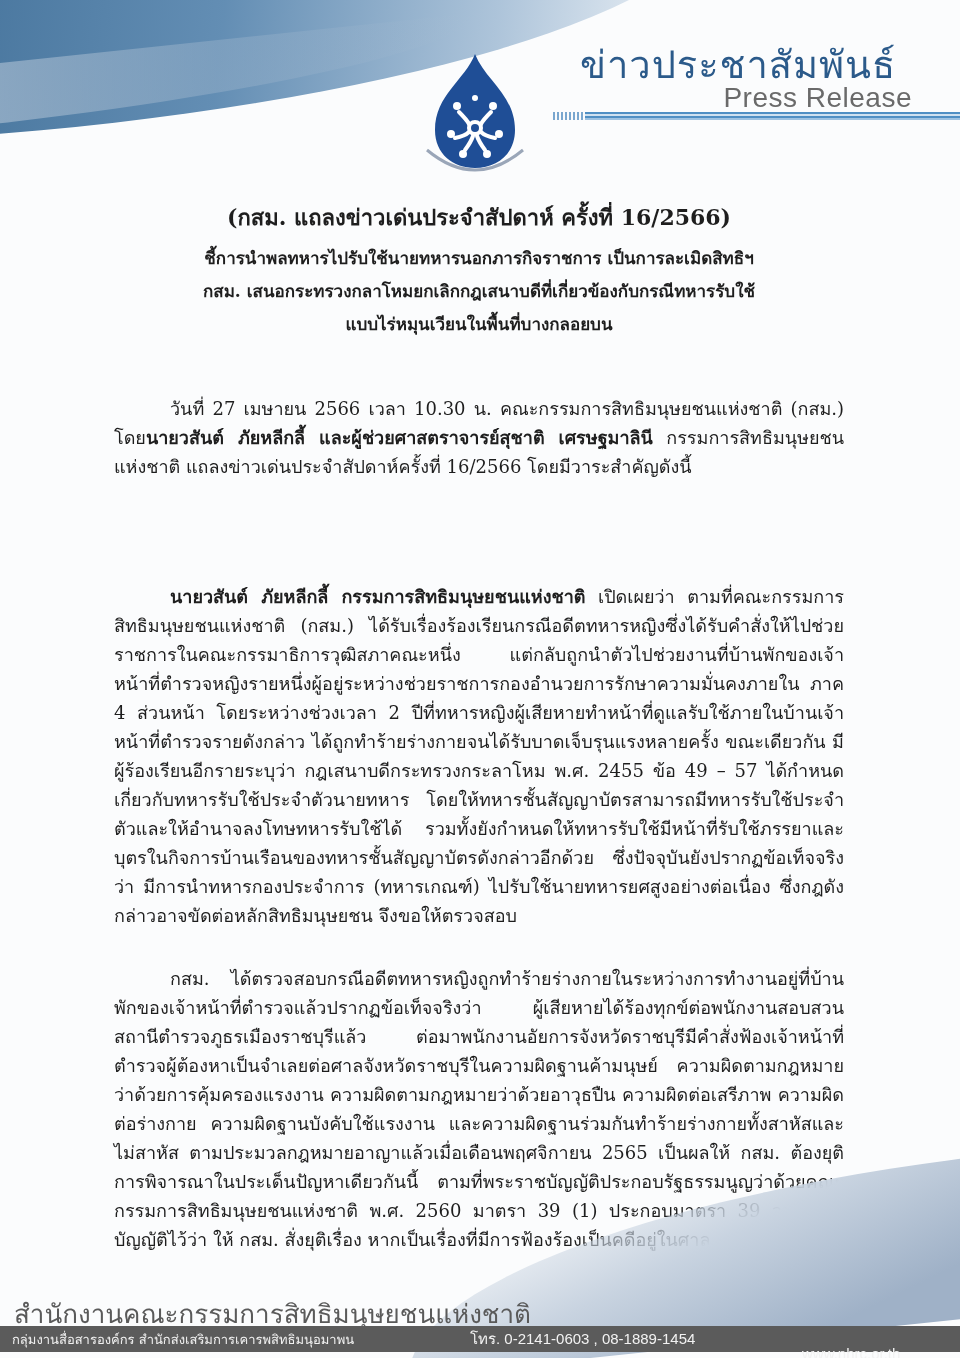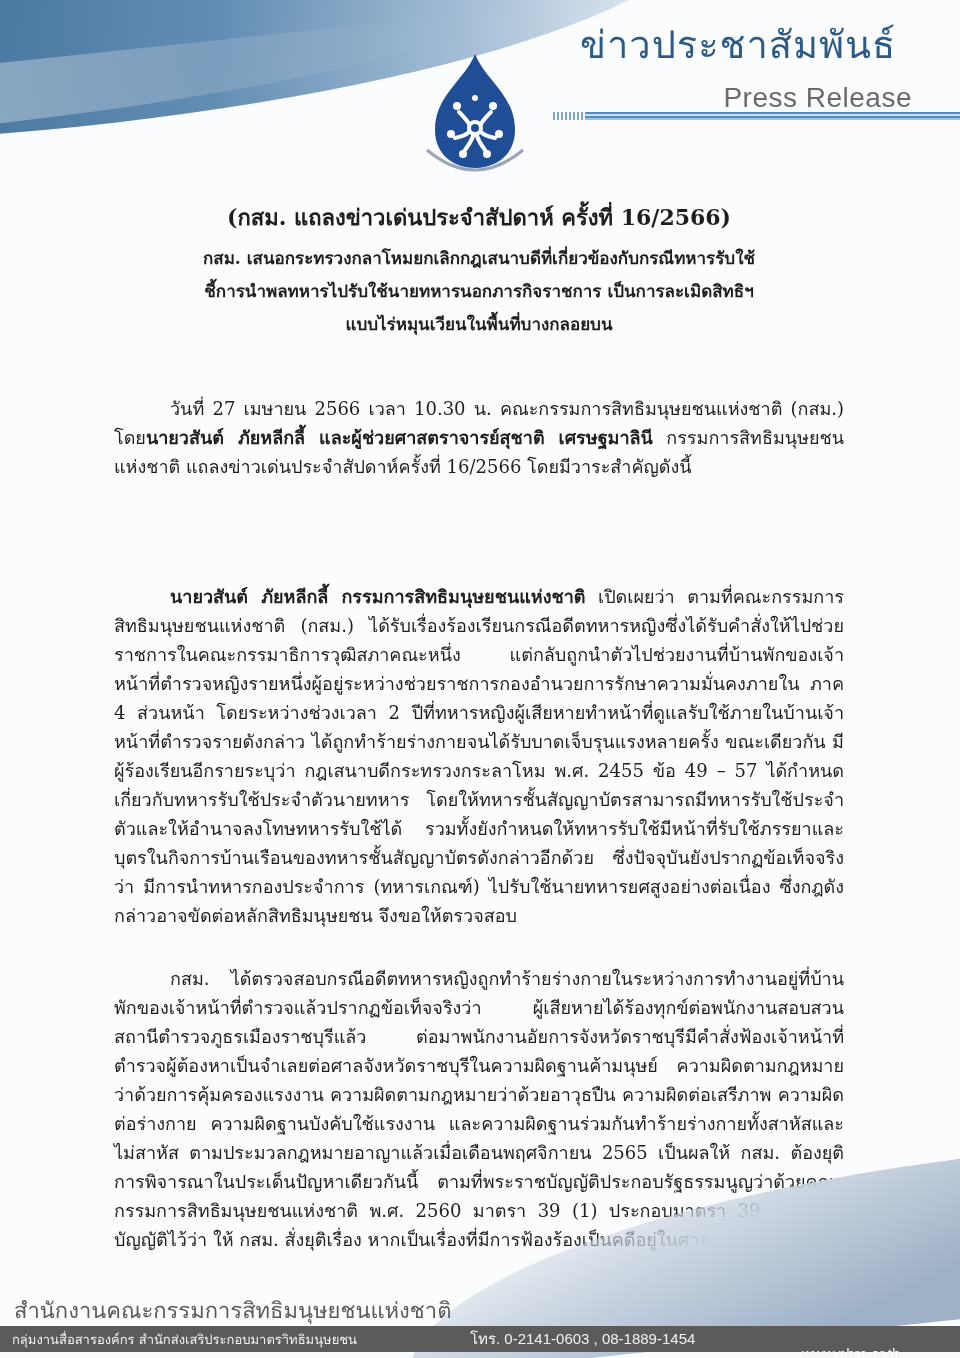--- a/index.html
+++ b/index.html
@@ -20,21 +20,21 @@
   .swoosh-top2 {
     position: absolute; left: -40px; top: 40px; width: 520px; height: 60px;
     background: linear-gradient(90deg, rgba(170,190,210,0.7), rgba(255,255,255,0));
     border-bottom-right-radius: 100% 100%;
     transform: rotate(-6deg);
   }
   .logo {
     position: absolute; left: 415px; top: 50px; width: 120px; height: 130px;
   }
   .header-title {
-    position: absolute; left: 580px; top: 14px;
+    position: absolute; left: 580px; top: 34px;
     font-family: Liberation Serif, serif; font-size: 38px; color: #2b5a8a;
     letter-spacing: 1px; font-weight: 300;
   }
   .header-sub {
     position: absolute; right: 48px; top: 82px;
     font-family: "Liberation Sans", sans-serif; font-size: 28px; color: #6a6a6a;
     letter-spacing: 0.5px;
   }
   .header-rule {
     position: absolute; left: 553px; top: 112px; width: 407px; height: 8px;
@@ -56,21 +56,21 @@
   b { font-weight: bold; }
 
   .swoosh-bottom {
     position: absolute; right: -60px; top: 1185px; width: 620px; height: 160px;
     background: linear-gradient(160deg, rgba(255,255,255,0) 10%, #c8d3e0 45%, #9fb1c7 80%);
     border-top-left-radius: 100% 100%;
     transform: rotate(-6deg);
   }
   .footer-org {
     position: absolute; left: 14px; top: 1293px;
-    font-family: "DejaVu Sans", sans-serif; font-size: 22px; color: #5a5a5a; font-weight: 300;
+    font-family: "DejaVu Sans", sans-serif; font-size: 26px; color: #5a5a5a; font-weight: 300;
   }
   .footer-bar {
     position: absolute; left: 0; top: 1326px; width: 960px; height: 26px;
     background: #5b5b5b; color: #f2f2f2;
     font-family: "Liberation Sans", sans-serif; font-size: 15px;
     display: flex; align-items: center;
   }
   .footer-bar .unit { margin-left: 12px; width: 430px; font-family: "DejaVu Sans", sans-serif; font-size: 13px; }
   .footer-bar .phone { margin-left: 28px; width: 330px; }
   .footer-bar .web { margin-left: 2px; margin-top: 28px; }
@@ -109,39 +109,39 @@
   <div class="header-title">ข่าวประชาสัมพันธ์</div>
   <div class="header-sub">Press Release</div>
   <div class="header-rule">
     <div class="dashes"></div>
     <div class="bar"></div>
   </div>
 
   <div class="doc weekly">(กสม. แถลงข่าวเด่นประจำสัปดาห์ ครั้งที่ 16/2566)</div>
 
   <div class="doc headline">
+    <div>ชี้การนำพลทหารไปรับใช้นายทหารนอกภารกิจราชการ เป็นการละเมิดสิทธิฯ</div>
     <div>กสม. เสนอกระทรวงกลาโหมยกเลิกกฎเสนาบดีที่เกี่ยวข้องกับกรณีทหารรับใช้</div>
-    <div>ชี้การนำพลทหารไปรับใช้นายทหารนอกภารกิจราชการ เป็นการละเมิดสิทธิฯ</div>
     <div>แบบไร่หมุนเวียนในพื้นที่บางกลอยบน</div>
   </div>
 
   <div class="doc para p1">
     <span class="indent"></span><span>วันที่ 27 เมษายน 2566 เวลา 10.30 น. คณะกรรมการสิทธิมนุษยชนแห่งชาติ (กสม.) โดย</span><b>นายวสันต์ ภัยหลีกลี้ และผู้ช่วยศาสตราจารย์สุชาติ เศรษฐมาลินี</b><span> กรรมการสิทธิมนุษยชนแห่งชาติ แถลงข่าวเด่นประจำสัปดาห์ครั้งที่ 16/2566 โดยมีวาระสำคัญดังนี้</span>
   </div>
 
 
   <div class="doc para p3">
     <span class="indent"></span><b>นายวสันต์ ภัยหลีกลี้ กรรมการสิทธิมนุษยชนแห่งชาติ</b><span> เปิดเผยว่า ตามที่คณะกรรมการสิทธิมนุษยชนแห่งชาติ (กสม.) ได้รับเรื่องร้องเรียนกรณีอดีตทหารหญิงซึ่งได้รับคำสั่งให้ไปช่วยราชการในคณะกรรมาธิการวุฒิสภาคณะหนึ่ง แต่กลับถูกนำตัวไปช่วยงานที่บ้านพักของเจ้าหน้าที่ตำรวจหญิงรายหนึ่งผู้อยู่ระหว่างช่วยราชการกองอำนวยการรักษาความมั่นคงภายใน ภาค 4 ส่วนหน้า โดยระหว่างช่วงเวลา 2 ปีที่ทหารหญิงผู้เสียหายทำหน้าที่ดูแลรับใช้ภายในบ้านเจ้าหน้าที่ตำรวจรายดังกล่าว ได้ถูกทำร้ายร่างกายจนได้รับบาดเจ็บรุนแรงหลายครั้ง ขณะเดียวกัน มีผู้ร้องเรียนอีกรายระบุว่า กฎเสนาบดีกระทรวงกระลาโหม พ.ศ. 2455 ข้อ 49 – 57 ได้กำหนดเกี่ยวกับทหารรับใช้ประจำตัวนายทหาร โดยให้ทหารชั้นสัญญาบัตรสามารถมีทหารรับใช้ประจำตัวและให้อำนาจลงโทษทหารรับใช้ได้ รวมทั้งยังกำหนดให้ทหารรับใช้มีหน้าที่รับใช้ภรรยาและบุตรในกิจการบ้านเรือนของทหารชั้นสัญญาบัตรดังกล่าวอีกด้วย ซึ่งปัจจุบันยังปรากฏข้อเท็จจริงว่า มีการนำทหารกองประจำการ (ทหารเกณฑ์) ไปรับใช้นายทหารยศสูงอย่างต่อเนื่อง ซึ่งกฎดังกล่าวอาจขัดต่อหลักสิทธิมนุษยชน จึงขอให้ตรวจสอบ</span>
   </div>
 
   <div class="doc para p4">
     <span class="indent"></span><span>กสม. ได้ตรวจสอบกรณีอดีตทหารหญิงถูกทำร้ายร่างกายในระหว่างการทำงานอยู่ที่บ้านพักของเจ้าหน้าที่ตำรวจแล้วปรากฏข้อเท็จจริงว่า ผู้เสียหายได้ร้องทุกข์ต่อพนักงานสอบสวน สถานีตำรวจภูธรเมืองราชบุรีแล้ว ต่อมาพนักงานอัยการจังหวัดราชบุรีมีคำสั่งฟ้องเจ้าหน้าที่ตำรวจผู้ต้องหาเป็นจำเลยต่อศาลจังหวัดราชบุรีในความผิดฐานค้ามนุษย์ ความผิดตามกฎหมายว่าด้วยการคุ้มครองแรงงาน ความผิดตามกฎหมายว่าด้วยอาวุธปืน ความผิดต่อเสรีภาพ ความผิดต่อร่างกาย ความผิดฐานบังคับใช้แรงงาน และความผิดฐานร่วมกันทำร้ายร่างกายทั้งสาหัสและไม่สาหัส ตามประมวลกฎหมายอาญาแล้วเมื่อเดือนพฤศจิกายน 2565 เป็นผลให้ กสม. ต้องยุติการพิจารณาในประเด็นปัญหาเดียวกันนี้ ตามที่พระราชบัญญัติประกอบรัฐธรรมนูญว่าด้วยคณะกรรมการสิทธิมนุษยชนแห่งชาติ พ.ศ. 2560 มาตรา 39 (1) ประกอบมาตรา 39 วรรคสอง บัญญัติไว้ว่า ให้ กสม. สั่งยุติเรื่อง หากเป็นเรื่องที่มีการฟ้องร้องเป็นคดีอยู่ในศาล</span>
   </div>
 
   <div class="swoosh-bottom"></div>
 
   <div class="footer-org">สำนักงานคณะกรรมการสิทธิมนุษยชนแห่งชาติ</div>
   <div class="footer-bar">
-    <span class="unit">กลุ่มงานสื่อสารองค์กร สำนักส่งเสริประกอบมาตราิทธิมนุษยชน</span>
+    <span class="unit">กลุ่มงานสื่อสารองค์กร สำนักส่งเสริมการเคารพสิทธิมนุอมาพน</span>
     <span class="phone">โทร. 0-2141-0603 , 08-1889-1454</span>
     <span class="web">www.nhrc.or.th</span>
   </div>
 </div>
 
 </body></html>

